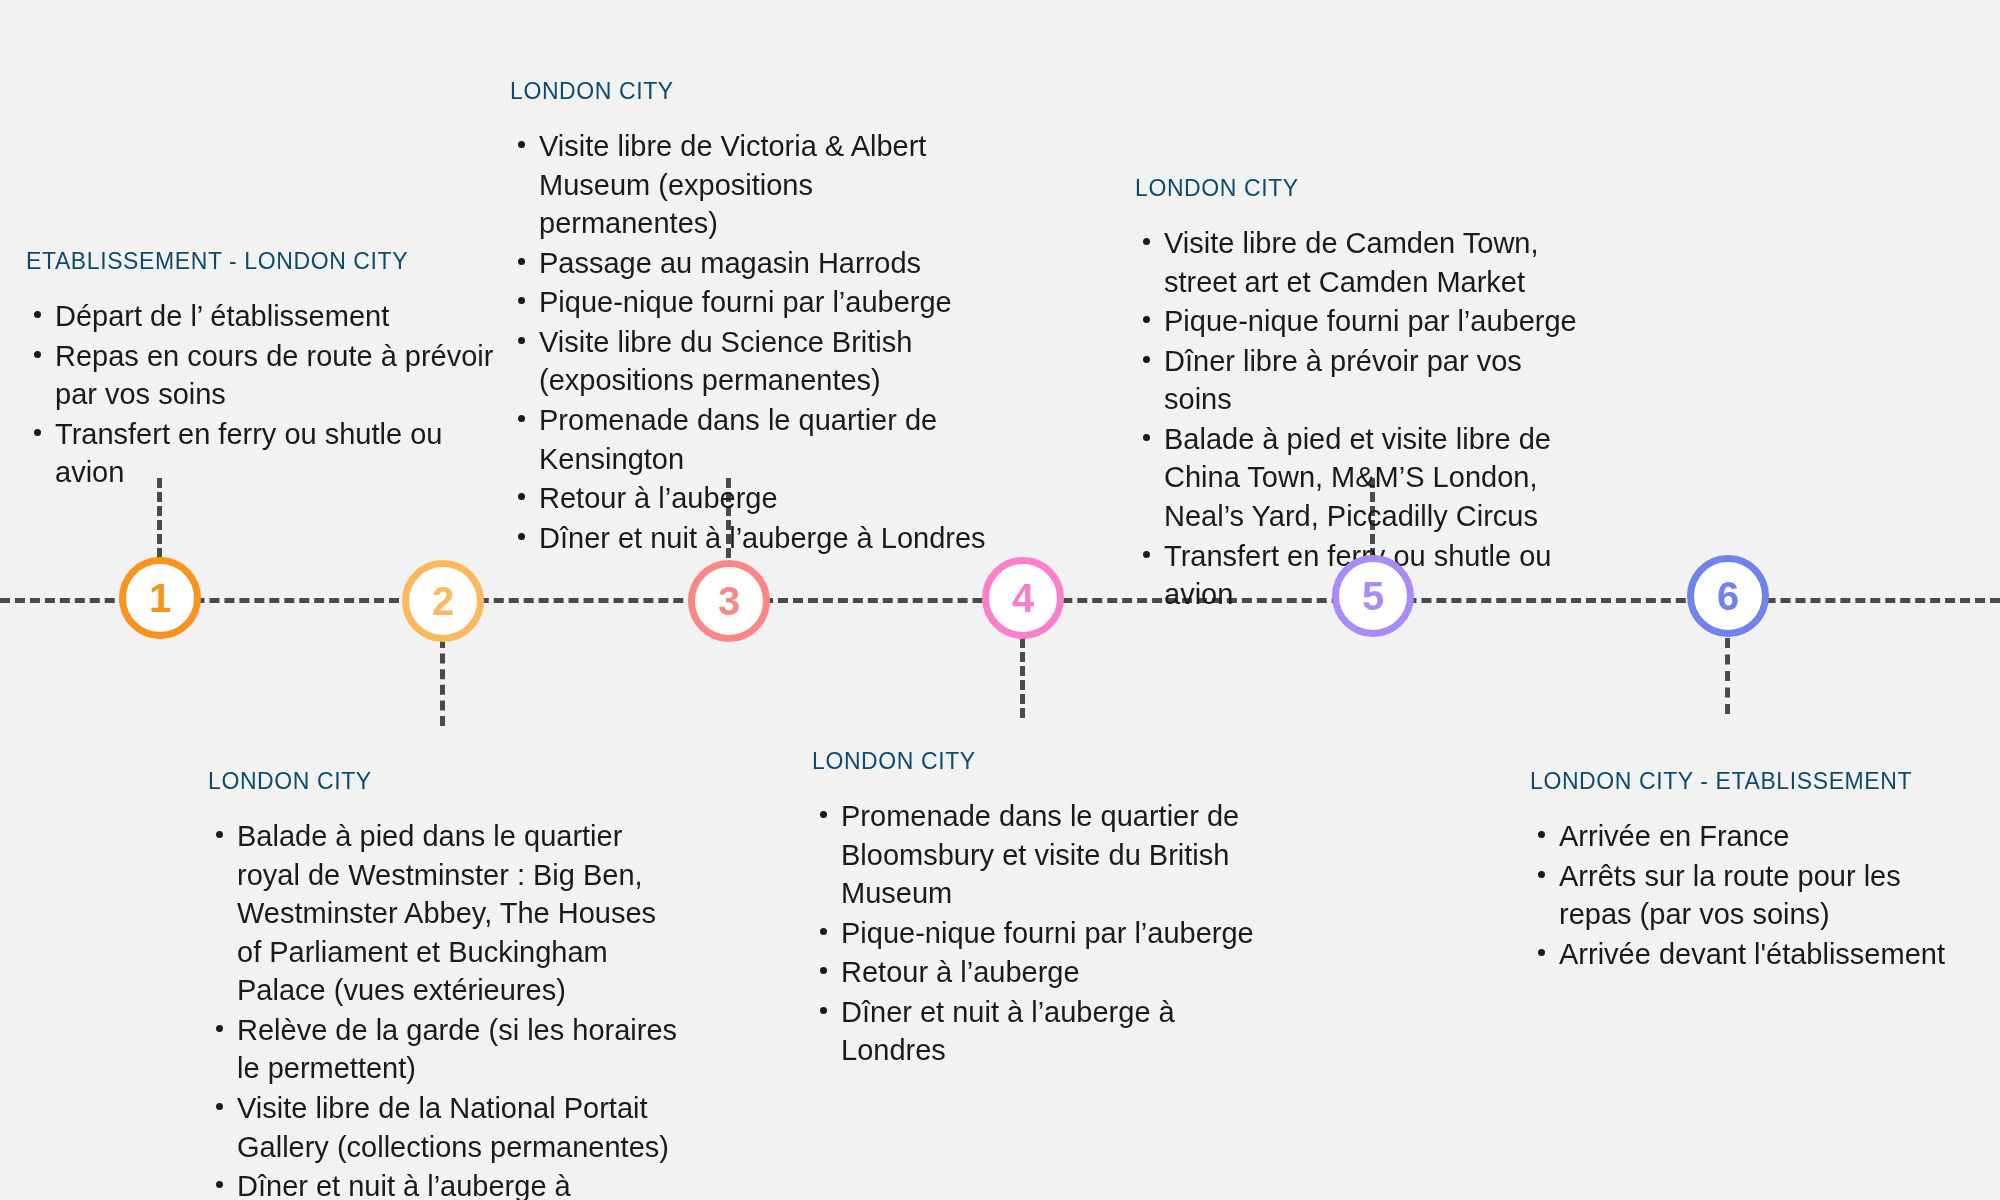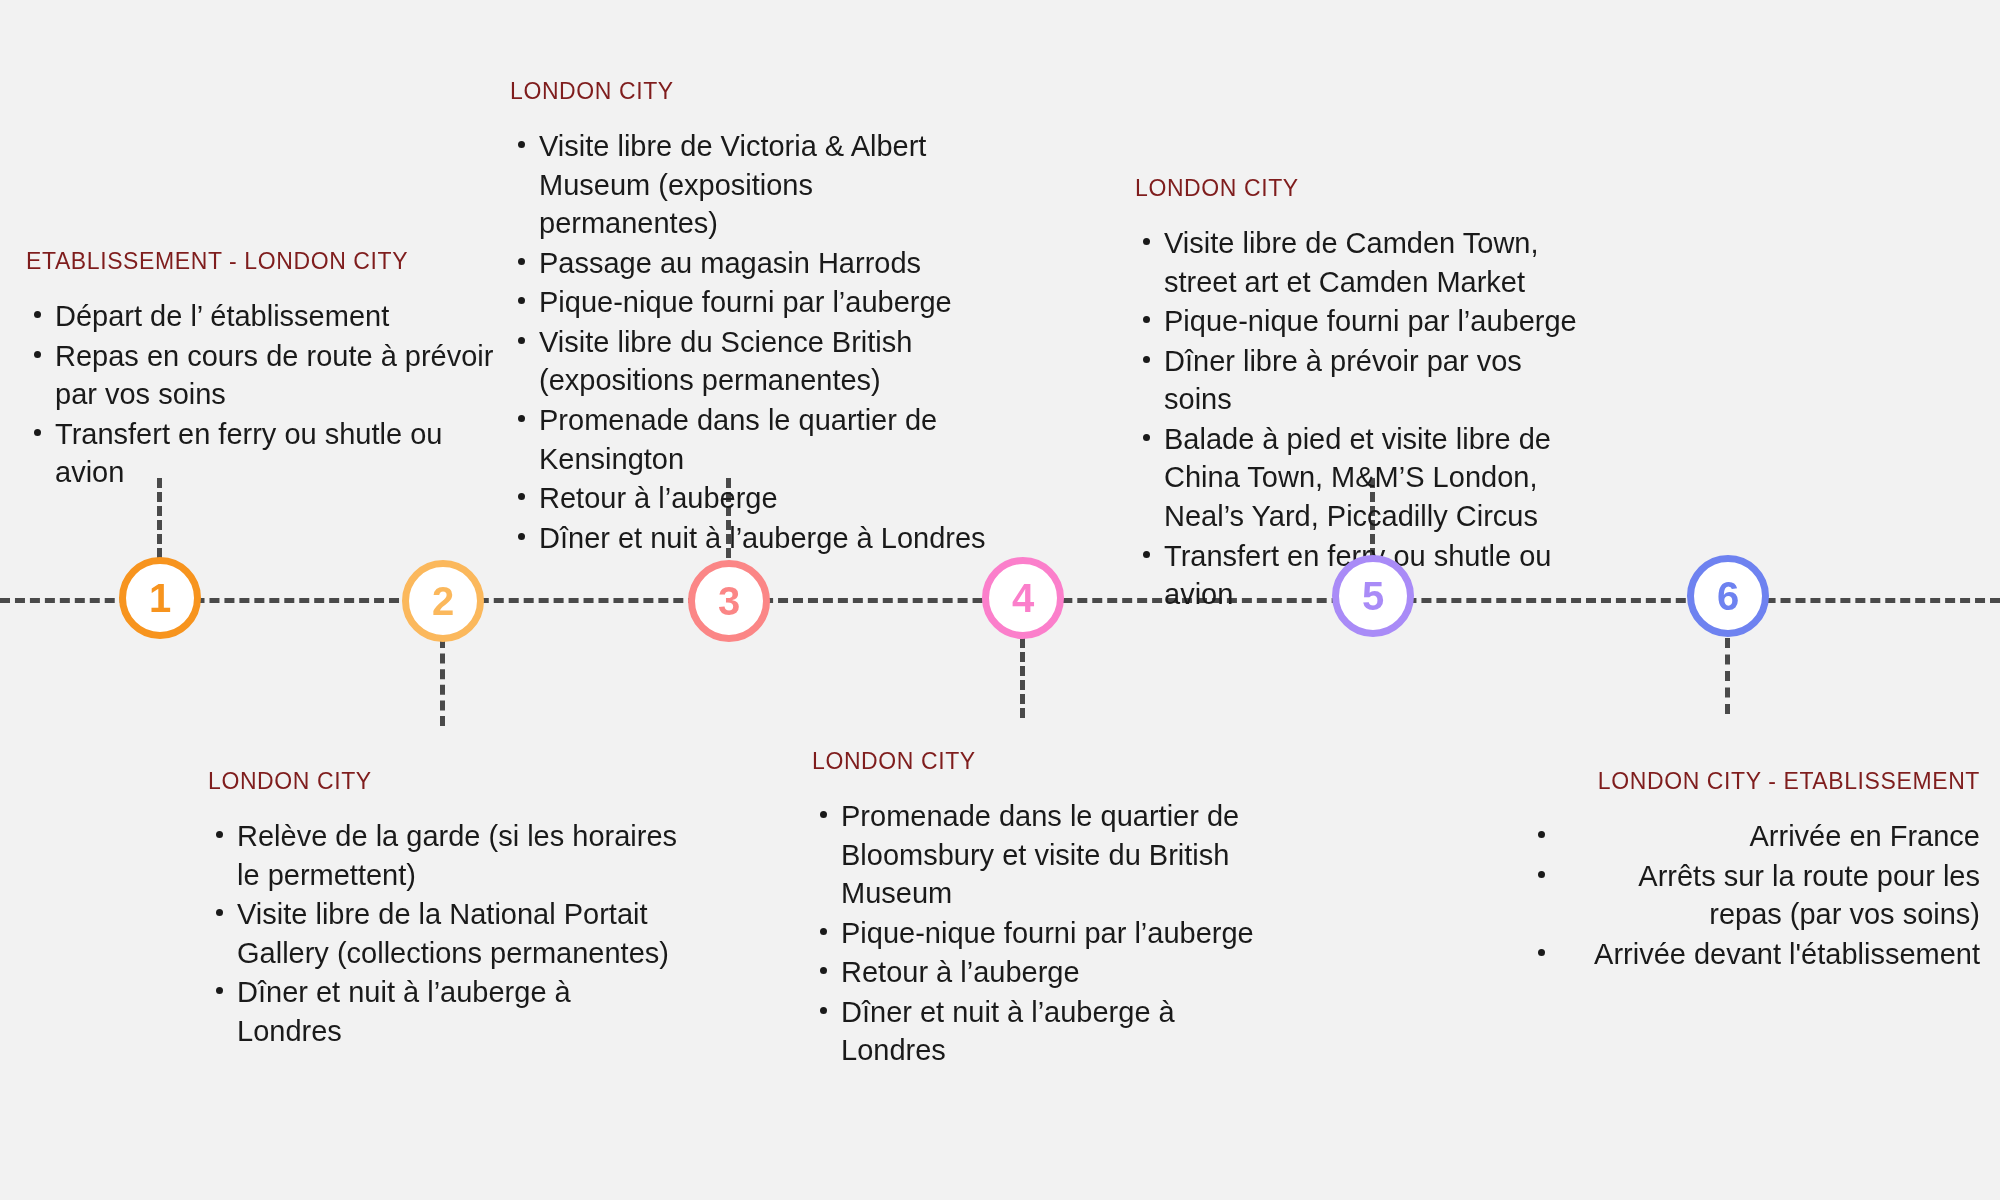--- a/index.html
+++ b/index.html
@@ -54,21 +54,21 @@
     z-index: 5;
   }
 
   
   .block { position: absolute; }
 
   .block-title {
     font-size: 23px;
     font-weight: 400;
     letter-spacing: 0.6px;
-    color: #7f1d1d;
+    color: #0c4a6e;
     white-space: nowrap;
     margin-bottom: 22px;
   }
 
   .block ul {
     list-style: none;
     padding-left: 0;
   }
 
   .block li {
@@ -90,21 +90,21 @@
     border-radius: 50%;
     background: #1A1A1A;
   }
 
   
   #block-1 { left: 26px;   top: 248px; width: 470px; }
   #block-2 { left: 208px;  top: 768px; width: 470px; }
   #block-3 { left: 510px;  top: 78px;  width: 480px; }
   #block-4 { left: 812px;  top: 748px; width: 470px; }
   #block-5 { left: 1135px; top: 175px; width: 460px; }
-  #block-6 { left: 1530px; top: 768px; width: 450px; text-align: right; }
+  #block-6 { left: 1530px; top: 768px; width: 450px; }
 
   #block-2 .block-title,
   #block-4 .block-title,
   #block-6 .block-title { margin-bottom: 22px; }
 </style>
 </head>
 <body>
 
 <div id="stage">
 
@@ -141,20 +141,21 @@
     <ul>
       <li>Départ de l’ établissement</li>
       <li>Repas en cours de route à prévoir par vos soins</li>
       <li>Transfert en ferry ou shutle ou avion</li>
     </ul>
   </div>
 
   <div class="block" id="block-2">
     <div class="block-title">LONDON CITY</div>
     <ul>
+      <li>Balade à pied dans le quartier royal de Westminster : Big Ben, Westminster Abbey, The Houses of Parliament et Buckingham Palace (vues extérieures)</li>
       <li>Relève de la garde (si les horaires le permettent)</li>
       <li>Visite libre de la National Portait Gallery (collections permanentes)</li>
       <li>Dîner et nuit à l’auberge à Londres</li>
     </ul>
   </div>
 
   <div class="block" id="block-3">
     <div class="block-title">LONDON CITY</div>
     <ul>
       <li>Visite libre de Victoria &amp; Albert Museum (expositions permanentes)</li>

